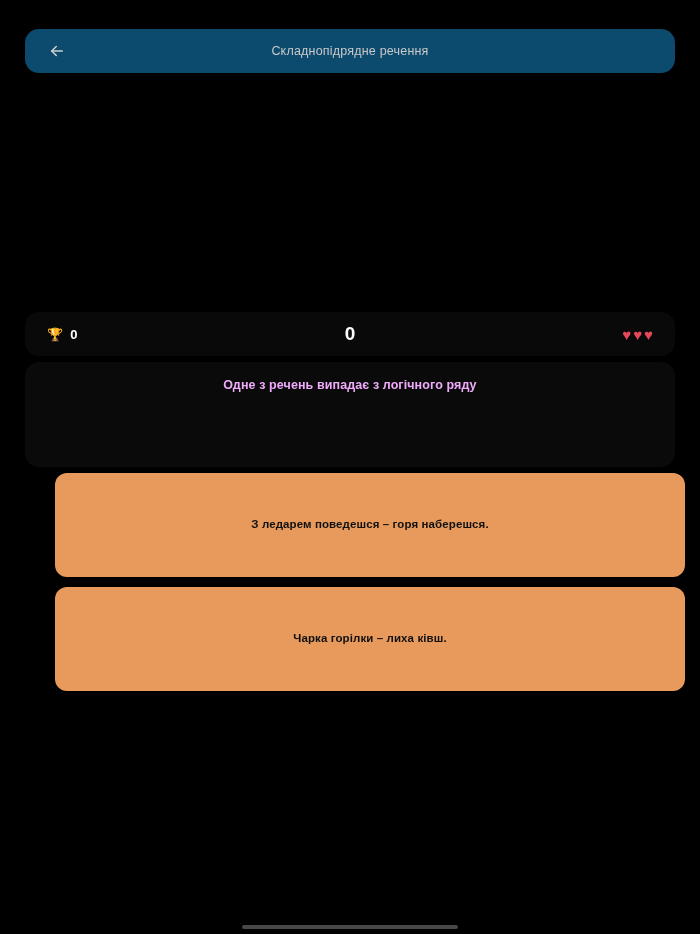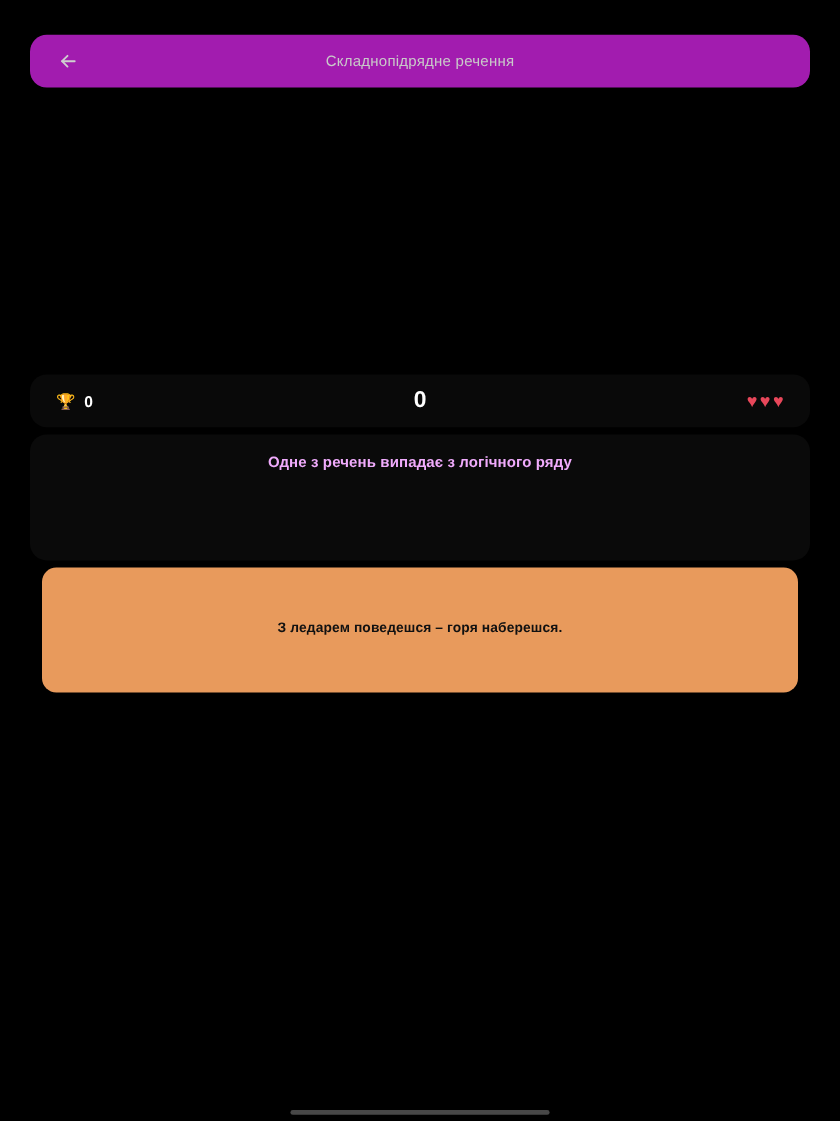--- a/index.html
+++ b/index.html
@@ -13,21 +13,21 @@
     position:relative;
     width:700px; height:934px;
     background:#000000;
   }
 
   
   .header {
     position:absolute;
     left:25px; top:29px;
     width:650px; height:44px;
-    background:#a21caf;
+    background:#0c4a6e;
     border-radius:14px;
     display:flex;
     align-items:center;
   }
   .back-btn {
     position:absolute;
     left:18px; top:50%;
     transform:translateY(-50%);
     width:28px; height:28px;
     display:flex; align-items:center; justify-content:center;
@@ -122,20 +122,21 @@
     width:630px;
     height:104px;
     background:#e89a5c;
     border-radius:12px;
     margin-bottom:10px;
     display:flex;
     align-items:center;
     justify-content:center;
     cursor:pointer;
     padding:0 18px;
+    margin-left:20px;
   }
   .answer-text {
     color:#111111;
     font-size:11.5px;
     font-weight:bold;
     text-align:center;
     line-height:1.35;
     letter-spacing:.1px;
   }
 
@@ -182,17 +183,20 @@
   </div>
 
   <div class="question-panel">
     <div class="question-text">Одне з речень випадає з логічного ряду</div>
   </div>
 
   <div class="answers">
     <div class="answer-card">
       <span class="answer-text">З ледарем поведешся – горя наберешся.</span>
     </div>
+    <div class="answer-card">
+      <span class="answer-text">Чарка горілки – лиха ківш.</span>
+    </div>
   </div>
 
   <div class="home-indicator"></div>
 
 </div>
 
 </body></html>

